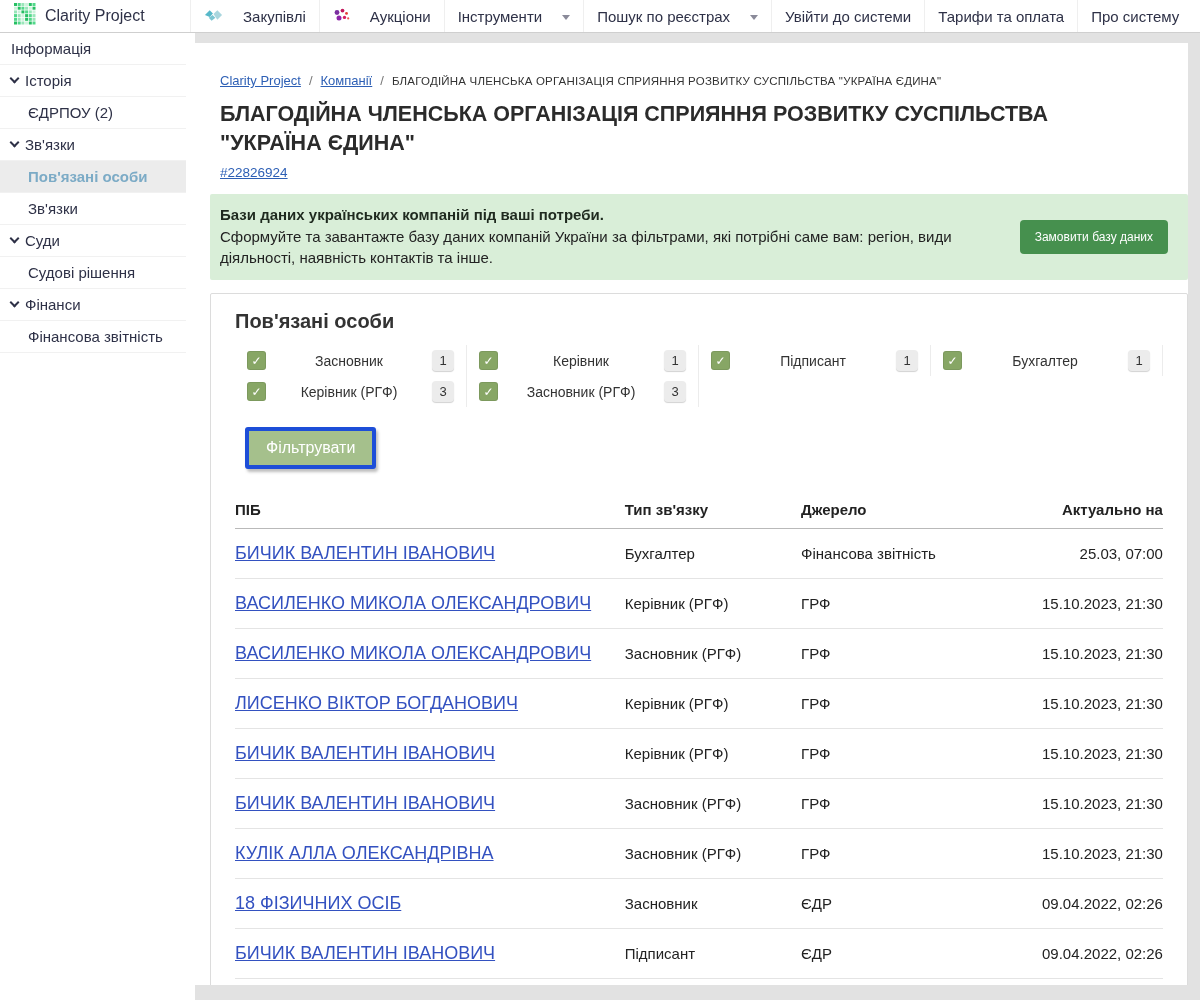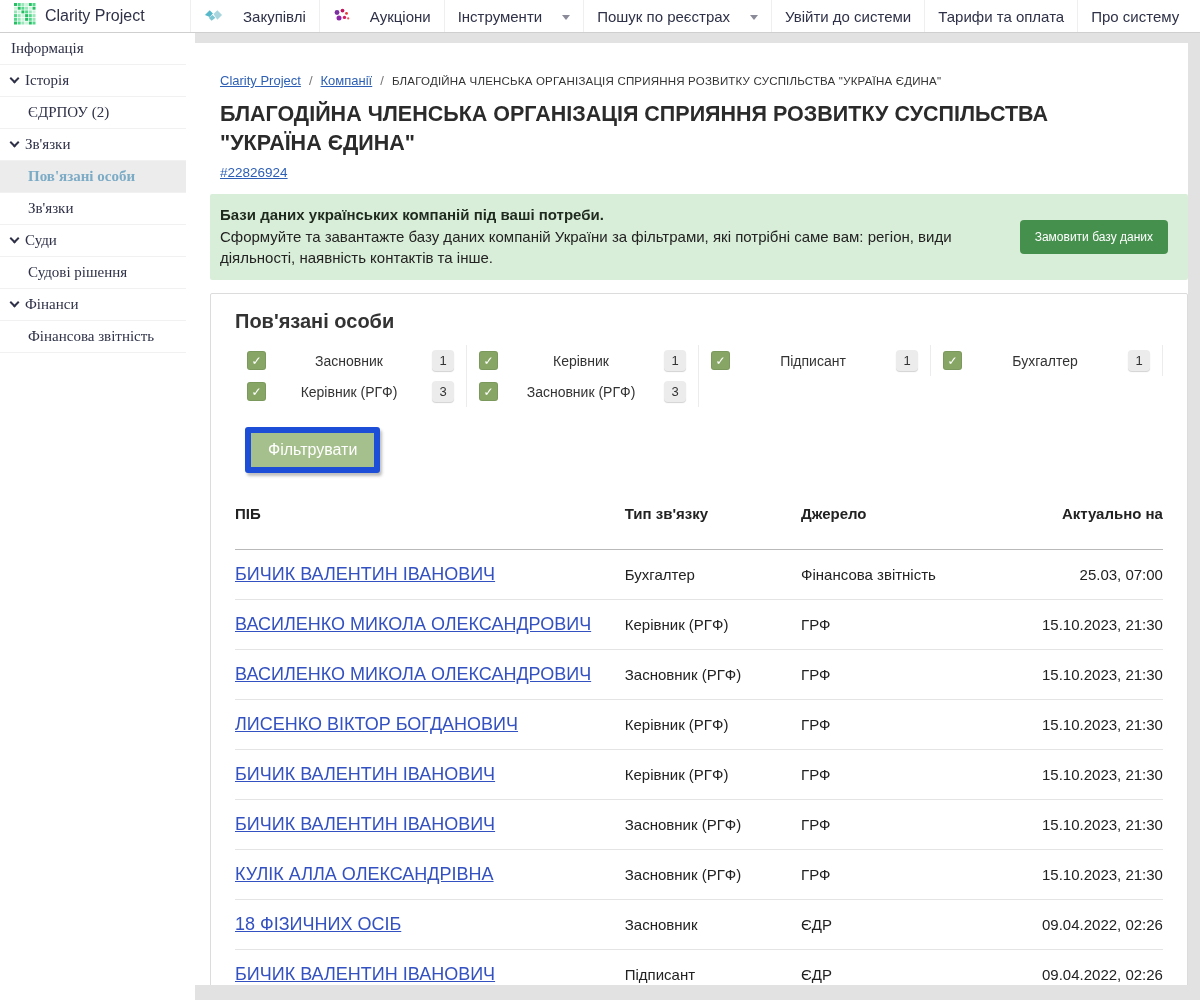--- a/index.html
+++ b/index.html
@@ -11,21 +11,21 @@
     background:#fff; display:flex; align-items:stretch; border-bottom:1px solid #cfcfcf; z-index:5; }
   .brand { display:flex; align-items:center; gap:9px; padding:0 14px; width:190px; cursor:pointer; }
   .brand-name { font-size:16px; color:#2e3147; }
   .nav-items { display:flex; align-items:stretch; }
   .nav-item { display:flex; align-items:center; gap:20px; padding:0 13px;
     border-left:1px solid #efefef; font-size:15px; color:#2e3147; cursor:pointer; white-space:nowrap; }
   .caret { width:0; height:0; border-left:4px solid transparent; border-right:4px solid transparent;
     border-top:5px solid #8a8a99; margin-top:2px; }
 
   
-  .sidebar { position:absolute; top:33px; left:0; width:195px; bottom:0; background:#fff;font-family:Liberation Serif, serif; }
+  .sidebar { position:absolute; top:33px; left:0; width:195px; bottom:0; background:#fff; }
   .side-item { display:flex; align-items:center; gap:7px; height:32px;
     padding-left:11px; border-bottom:1px solid #f1f1f1; font-size:15px; color:#2e3147; cursor:pointer; }
   .side-item.sub { padding-left:28px; }
   .side-item.active { background:#ececec; color:#7cabc6; font-weight:bold; }
   .chev { width:7px; height:7px; border-left:2px solid #2e3147; border-bottom:2px solid #2e3147;
     transform:rotate(-45deg); margin-top:-4px; flex:0 0 auto; }
 
   
   .panel { position:absolute; left:186px; top:43px; width:1002px; bottom:15px;
     background:#fff; padding:30px 0 20px 24px; overflow:hidden; }
@@ -51,28 +51,28 @@
     padding:16px 24px 22px; }
   h2.card-title { margin:0 0 12px; font-size:20px; color:#333; font-weight:bold; }
   .filters { display:grid; grid-template-columns:repeat(4,1fr); }
   .filter-cell { display:flex; align-items:center; padding:5px 12px; border-right:1px solid #ececec; }
   .checkbox { width:19px; height:19px; background:var(--checkbox_green); border-radius:3px;
     display:flex; align-items:center; justify-content:center; color:#fff; font-size:12px;
     cursor:pointer; flex:0 0 auto; box-shadow:inset 0 0 0 1px rgba(0,0,0,.08); }
   .filter-label { flex:1; text-align:center; font-size:14px; color:#333; }
   .count-badge { background:#ececec; border-radius:4px; padding:3px 7px; min-width:22px;
     text-align:center; font-size:13px; color:#333; box-shadow:0 1px 1px rgba(0,0,0,.18); }
-  .filter-btn { margin:20px 0 0 10px; background:var(--filter_button_green); border:6px solid #1d4ed8;
+  .filter-btn { margin:20px 0 0 10px; background:var(--filter_button_green); border:4px solid #1d4ed8;
     color:#fff; font-size:16px; padding:8px 17px; border-radius:3px; cursor:pointer;
     box-shadow:2px 3px 3px rgba(110,110,110,.45); font-family:inherit; }
 
   
   .tbl { margin-top:24px; }
   .tbl-header, .tbl-row { display:grid; grid-template-columns:42% 19% 20% 19%; align-items:center; }
-  .tbl-header { font-size:15px; font-weight:bold; color:#222; padding:8px 0 27px; border-bottom:1px solid #b9b9b9; }
+  .tbl-header { font-size:15px; font-weight:bold; color:#222; padding:8px 0 10px; border-bottom:1px solid #b9b9b9; }
   .tbl-row { padding:14px 0; border-bottom:1px solid #e4e4e4; font-size:15px; color:#222; }
   .tbl-row:last-child { border-bottom:none; }
   .cell-right { text-align:right; }
   .name-cell { display:flex; align-items:center; gap:6px; }
   .name-link { font-size:18px; color:var(--link_blue); text-decoration:underline; cursor:pointer; }
   .muted { color:#9b9b9b; }
   .px-icon { display:inline-flex; margin-top:1px; }
 </style>
 </head>
 <body>

